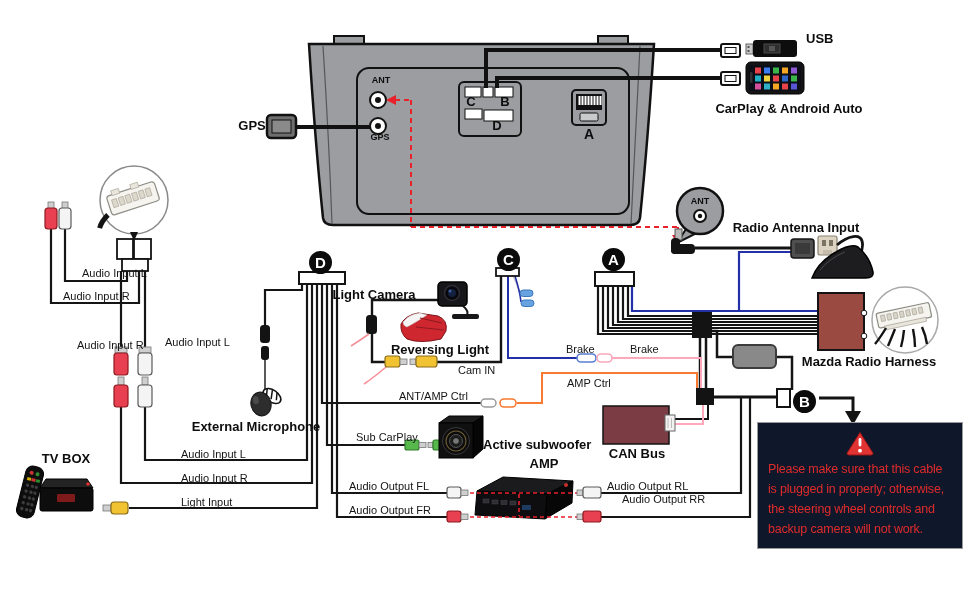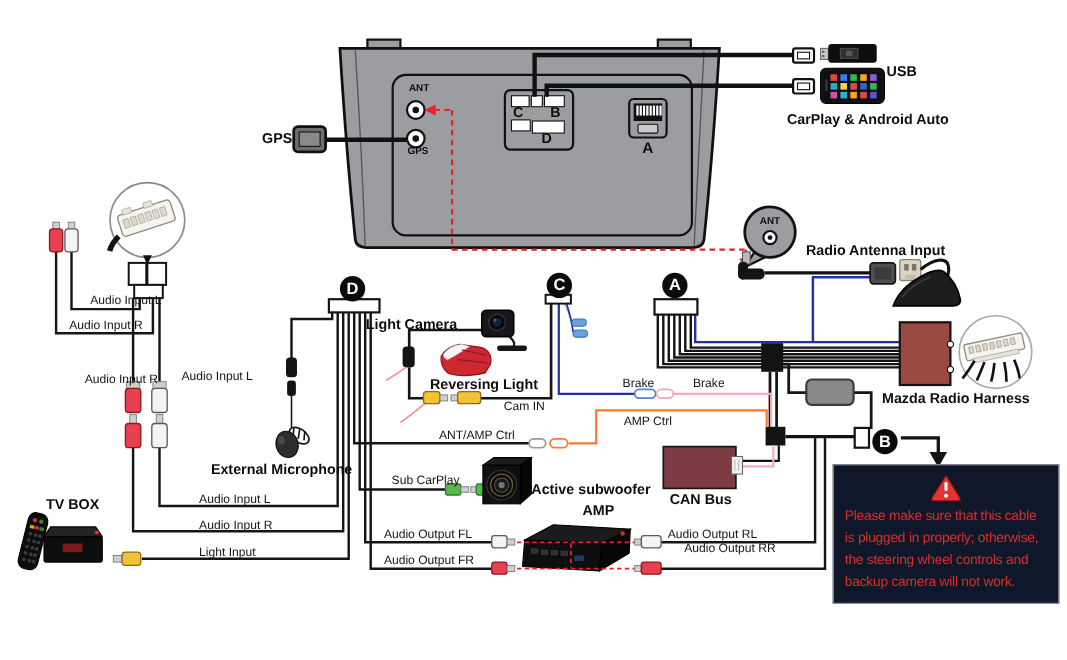--- a/index.html
+++ b/index.html
@@ -420,21 +420,21 @@
   <div class="badge" style="left:602px;top:248px">A</div>
   <div class="badge" style="left:793px;top:390px">B</div>
 
   <span class="lblb tiny ctr" style="left:381px;top:76px">ANT</span>
   <span class="lblb tiny ctr" style="left:380px;top:133px">GPS</span>
   <span class="lblb slot ctr" style="left:471px;top:95px">C</span>
   <span class="lblb slot ctr" style="left:505px;top:95px">B</span>
   <span class="lblb slot ctr" style="left:497px;top:119px">D</span>
   <span class="lblb slot ctr" style="left:589px;top:127px;font-size:14px">A</span>
   <span class="lblb ctr" style="left:252px;top:119px">GPS</span>
-  <span class="lblb" style="left:806px;top:58px;font-size:13px">USB</span>
+  <span class="lblb" style="left:806px;top:32px;font-size:13px">USB</span>
   <span class="lblb ctr" style="left:789px;top:102px">CarPlay &amp; Android Auto</span>
   <span class="lblb tiny ctr" style="left:700px;top:197px">ANT</span>
   <span class="lblb ctr" style="left:796px;top:221px">Radio Antenna Input</span>
   <span class="lblb ctr" style="left:869px;top:355px">Mazda Radio Harness</span>
   <span class="lblb ctr" style="left:374px;top:288px">Light Camera</span>
   <span class="lblb ctr" style="left:440px;top:343px">Reversing Light</span>
   <span class="lbl" style="left:443px;top:365px">Cam IN</span>
   <span class="lbl" style="left:551px;top:344px">Brake</span>
   <span class="lbl" style="left:615px;top:344px">Brake</span>
   <span class="lbl" style="left:552px;top:378px">AMP Ctrl</span>

